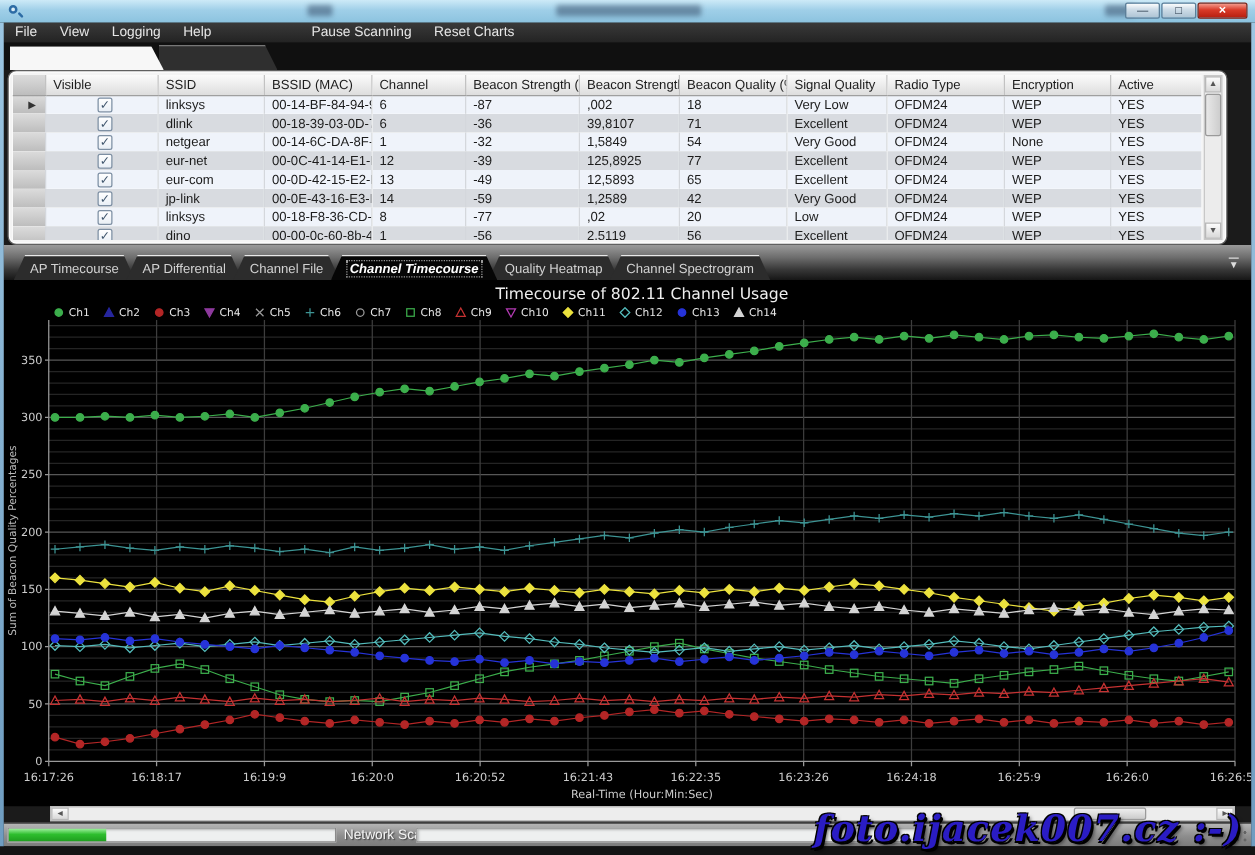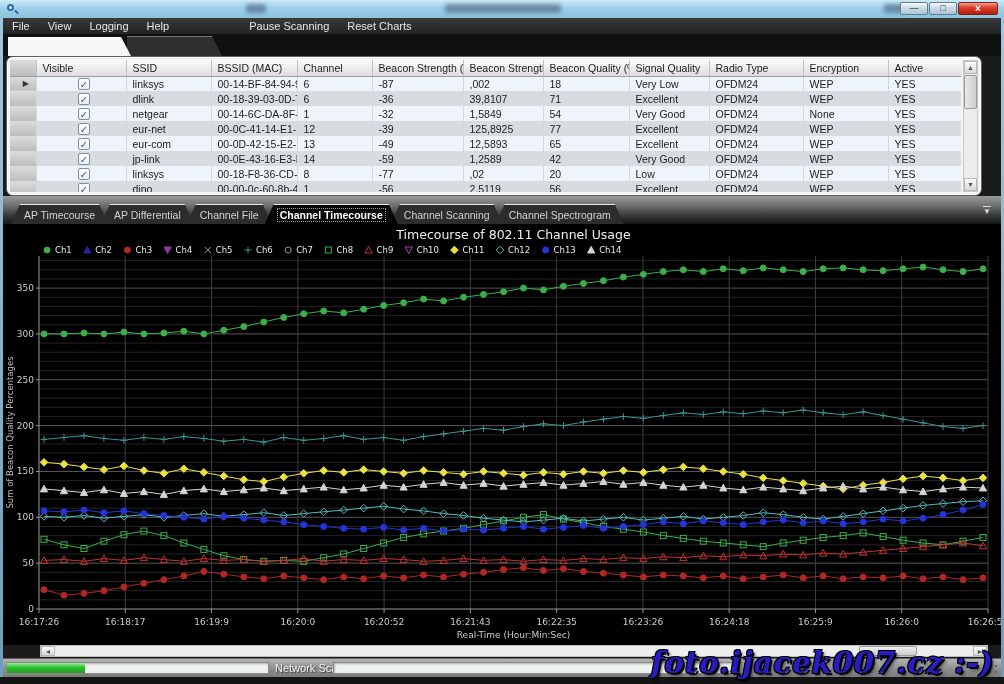--- a/index.html
+++ b/index.html
@@ -73,21 +73,21 @@
   .vs-thumb{width:13px;height:34px;margin-top:1px;background:linear-gradient(90deg,#e8e8e8,#cdcdcd);
     border:1px solid #9a9a9a;border-radius:2px;}
 
   
   .charttabs{position:absolute;top:196px;left:3px;right:3px;height:28px;
     background:linear-gradient(#9a9a9a,#6e6e6e 35%,#383838 70%,#161616);display:flex;
     align-items:flex-end;padding-left:8px;z-index:25;}
   .charttab{height:20px;padding:4px 13px 0 13px;font-size:10.5px;color:#d2d2d2;background:#2c2c2c;
     clip-path:polygon(9px 0,calc(100% - 9px) 0,100% 100%,0 100%);margin-right:-7px;
     border-top:1px solid #e8e8e8;}
-  .charttab.active{background:#060606;color:#fff;font-weight:bold;z-index:2;}
+  .charttab.active{background:#060606;color:#fff;font-weight:bold;z-index:2;font-style:italic;}
   .charttab.active .tab-focus{outline:1px dotted #9a9a9a;padding:0 2px;}
   .chart-overflow{margin-left:auto;margin-right:10px;margin-bottom:8px;color:#ddd;font-size:8px;
     line-height:1;border-top:1px solid #ddd;padding-top:1px;}
 
   
   .chartarea{position:absolute;top:224px;left:3px;right:3px;height:421px;background:#000;z-index:20;}
   svg{display:block;}
 
   
   .hscroll{position:absolute;top:645px;left:40px;right:16px;height:12px;background:#ededed;
@@ -312,21 +312,21 @@
       <span class="vs-thumb"></span>
       <span class="vs-btn down">▼</span>
     </div>
   </div>
 
   <div class="charttabs" id="charttabs">
       <span class="charttab"><span class="tab-focus">AP Timecourse</span></span>
       <span class="charttab"><span class="tab-focus">AP Differential</span></span>
       <span class="charttab"><span class="tab-focus">Channel File</span></span>
       <span class="charttab active"><span class="tab-focus">Channel Timecourse</span></span>
-      <span class="charttab"><span class="tab-focus">Channel Scanning</span></span>
+      <span class="charttab"><span class="tab-focus">Quality Heatmap</span></span>
       <span class="charttab"><span class="tab-focus">Channel Spectrogram</span></span>
       <span class="chart-overflow">▼</span>
     </div>
 
   <div class="chartarea">
     <svg id="chart-svg" width="998" height="421">
         <line x1="36" y1="375.83116883116884" x2="985" y2="375.83116883116884" stroke="#242424" stroke-width="1"></line>
         <line x1="36" y1="366.6623376623377" x2="985" y2="366.6623376623377" stroke="#242424" stroke-width="1"></line>
         <line x1="36" y1="357.4935064935065" x2="985" y2="357.4935064935065" stroke="#242424" stroke-width="1"></line>
         <line x1="36" y1="348.32467532467535" x2="985" y2="348.32467532467535" stroke="#242424" stroke-width="1"></line>

